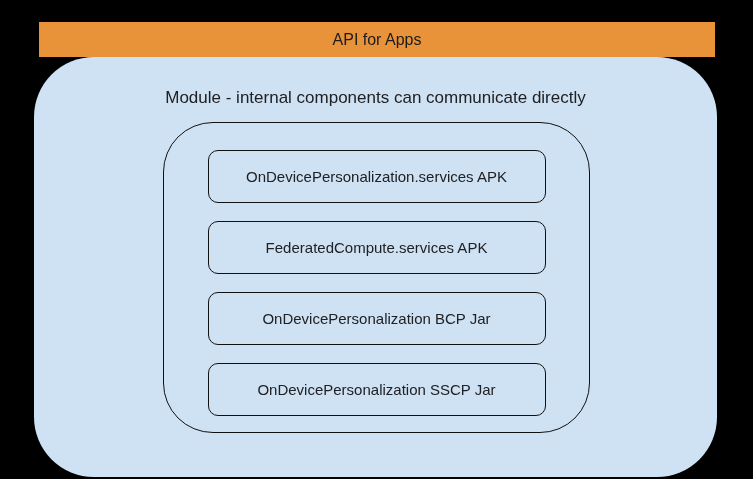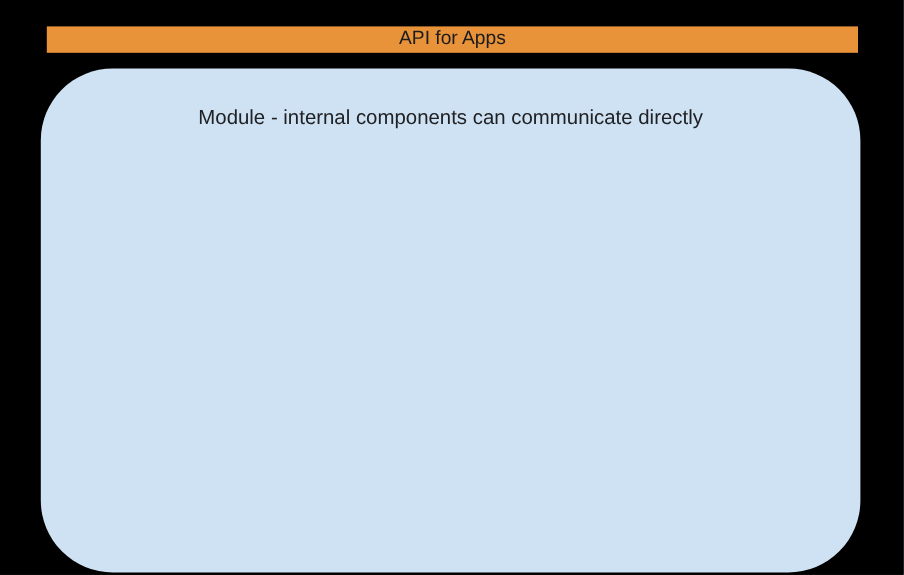--- a/index.html
+++ b/index.html
@@ -13,21 +13,21 @@
     position: relative;
     overflow: hidden;
     font-family: "Liberation Sans", sans-serif;
     color: #202124;
   }
   .banner {
     position: absolute;
     left: 39px;
     top: 22px;
     width: 676px;
-    height: 22px;
+    height: 35px;
     background: #e8923a;
     display: flex;
     align-items: center;
     justify-content: center;
     font-size: 16px;
     color: #1c1c1c;
   }
   .module {
     position: absolute;
     left: 34px;
@@ -80,13 +80,27 @@
 </head>
 <body>
 
 <div class="banner">
   <span>API for Apps</span>
 </div>
 
 <div class="module">
   <div class="module-title">Module - internal components can communicate directly</div>
 
+  <div class="inner-outline">
+    <div class="component-box">
+      <span>OnDevicePersonalization.services APK</span>
+    </div>
+    <div class="component-box">
+      <span>FederatedCompute.services APK</span>
+    </div>
+    <div class="component-box">
+      <span>OnDevicePersonalization BCP Jar</span>
+    </div>
+    <div class="component-box">
+      <span>OnDevicePersonalization SSCP Jar</span>
+    </div>
+  </div>
 </div>
 
 </body></html>

